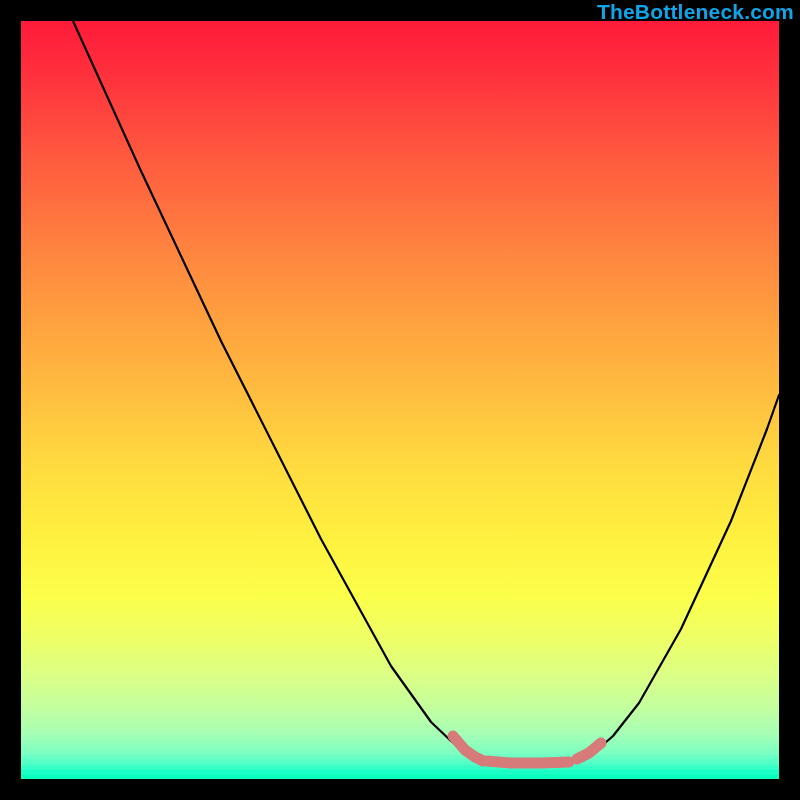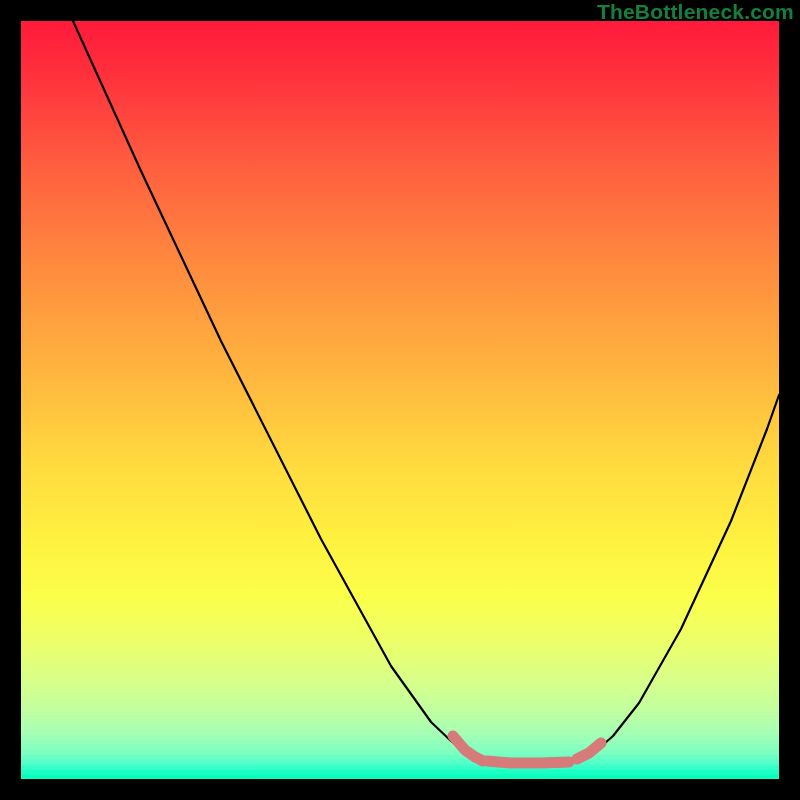--- a/index.html
+++ b/index.html
@@ -51,21 +51,21 @@
     );
     opacity: 0.25;
     pointer-events: none;
   }
   .watermark {
     position: absolute;
     top: 0;
     right: 6px;
     font-size: 21px;
     font-weight: 600;
-    color: #15803d;
+    color: #0ea5e9;
     letter-spacing: 0.2px;
     user-select: none;
     text-align: right;
   }
   svg.overlay {
     position: absolute;
     inset: 0;
     width: 100%;
     height: 100%;
   }

